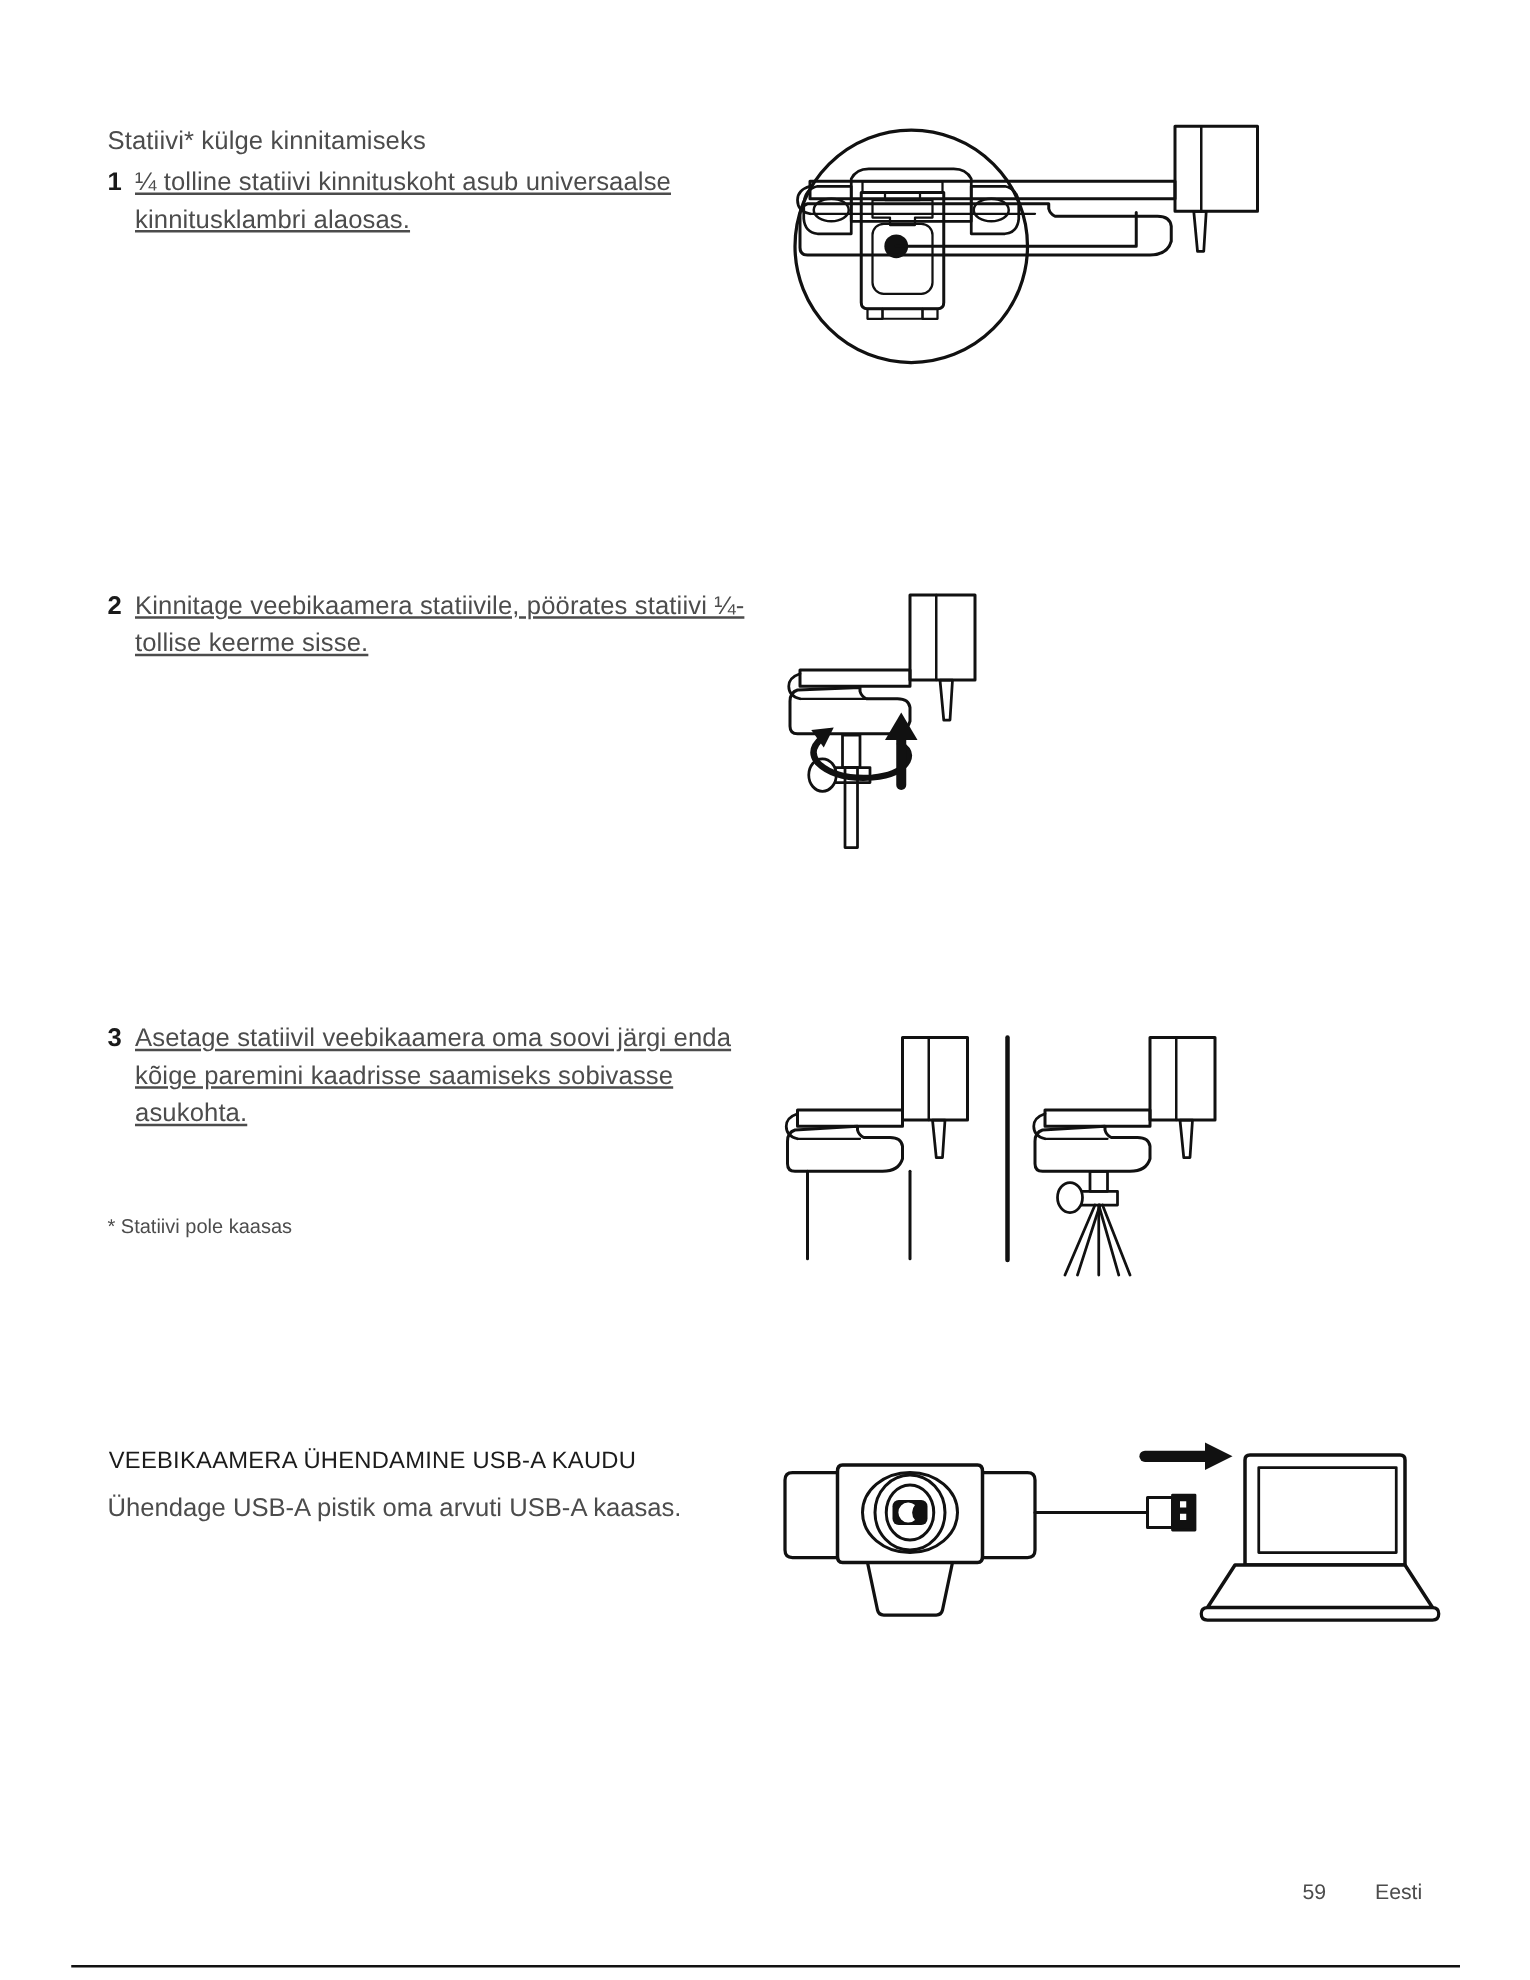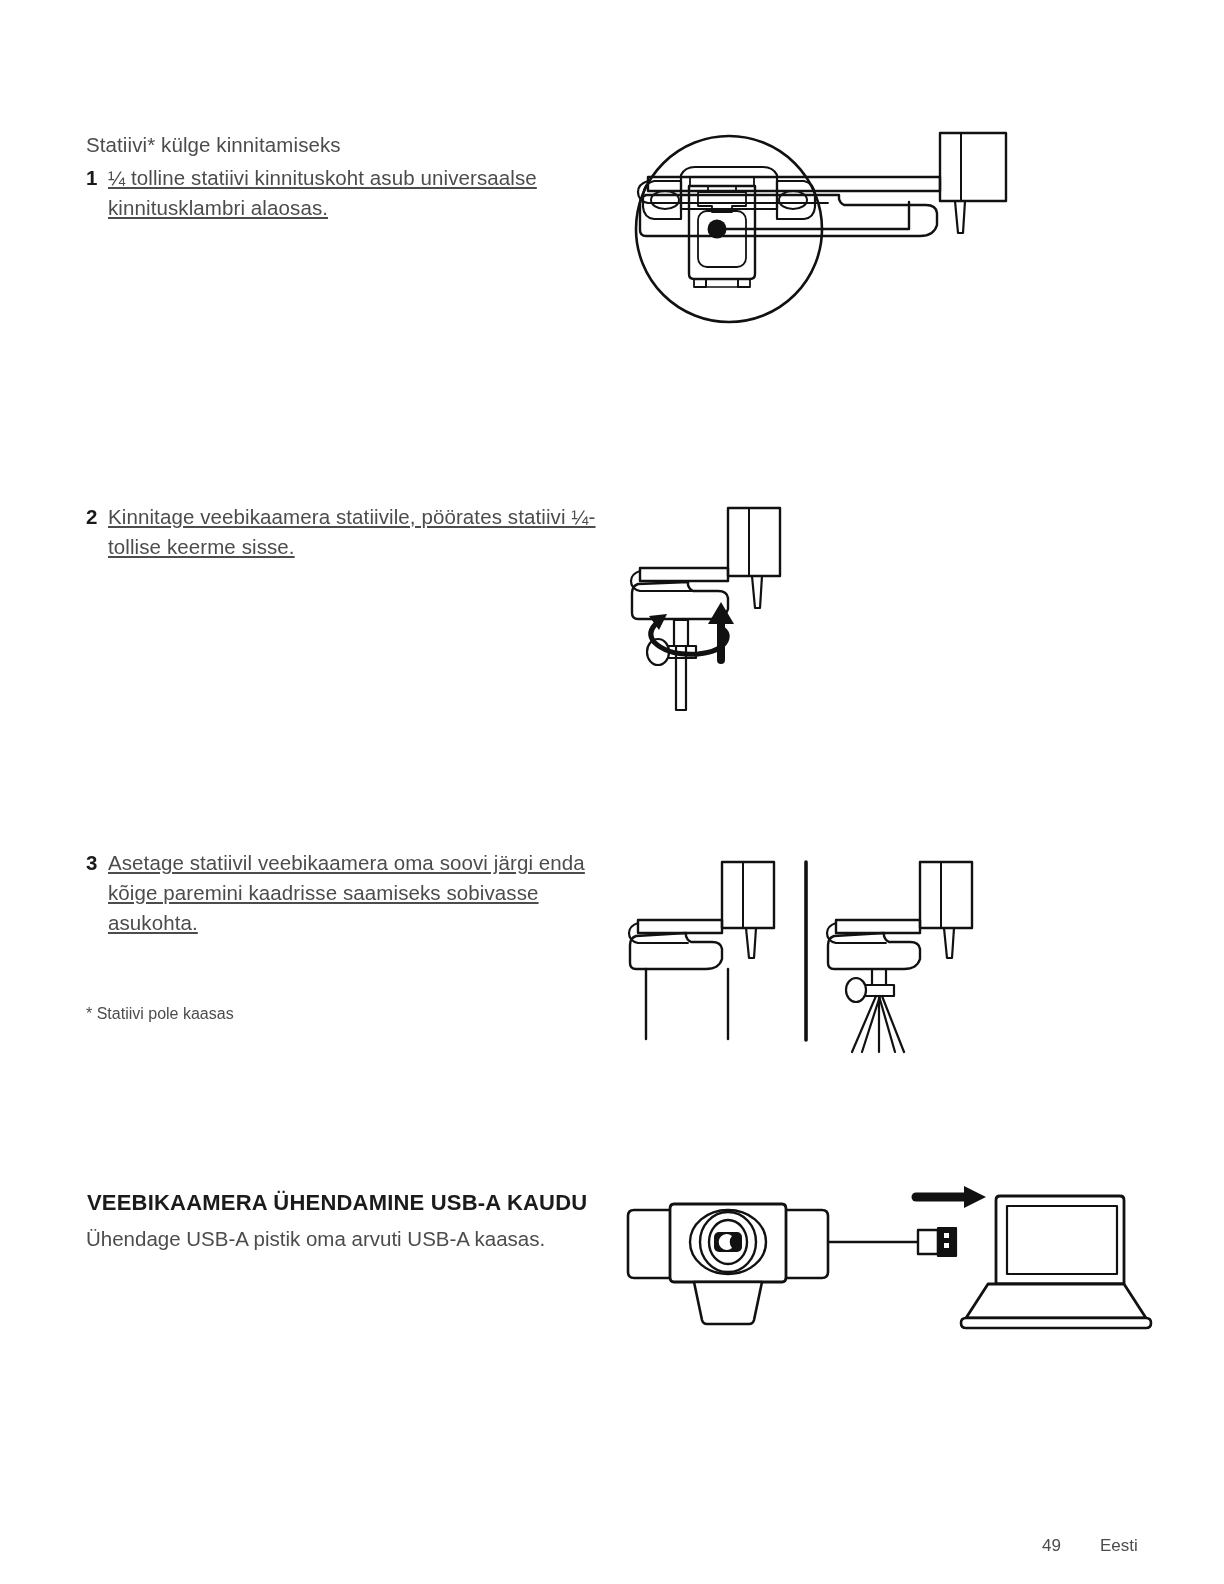--- a/index.html
+++ b/index.html
@@ -11,21 +11,20 @@
     width: 1224px;
     height: 1584px;
     position: relative;
     font-family: "Liberation Sans", sans-serif;
     color: #4a4a4a;
     overflow: hidden;
   }
   .page {
     position: absolute;
     inset: 0;
-    margin-top: 32px;
   }
 
   
   .txt-lead {
     position: absolute;
     left: 86px;
     top: 98px;
     width: 520px;
     font-size: 20.5px;
     line-height: 30px;
@@ -61,22 +60,22 @@
     top: 972px;
     font-size: 16px;
     line-height: 20px;
     color: #4c4c4c;
   }
 
   .section-head {
     position: absolute;
     left: 87px;
     top: 1158px;
-    font-size: 22px;
-    font-weight: bold;
+    font-size: 19px;
+    font-weight: normal;
     letter-spacing: .2px;
     color: #1b1b1b;
   }
   .section-sub {
     position: absolute;
     left: 86px;
     top: 1192px;
     font-size: 20.5px;
     line-height: 30px;
     color: #4c4c4c;
@@ -313,17 +312,17 @@
 
         <rect x="399" y="36" width="110" height="68" stroke-width="2.2" fill="#fff"></rect>
 
         <path d="M380 114 l136 0 22 34 -180 0 z" stroke-width="2.8" fill="#fff"></path>
 
         <path d="M358 148 l180 0 q5 0 5 5 q0 5 -5 5 l-180 0 q-5 0 -5 -5 q0 -5 5 -5 z" stroke-width="2.6" fill="#fff"></path>
       </g>
     </svg>
   </div>
 
-  <div class="footer-page">49</div>
+  <div class="footer-page">59</div>
   <div class="footer-lang">Eesti</div>
   <div class="footer-rule"></div>
 
 </div>
 
 </body></html>

